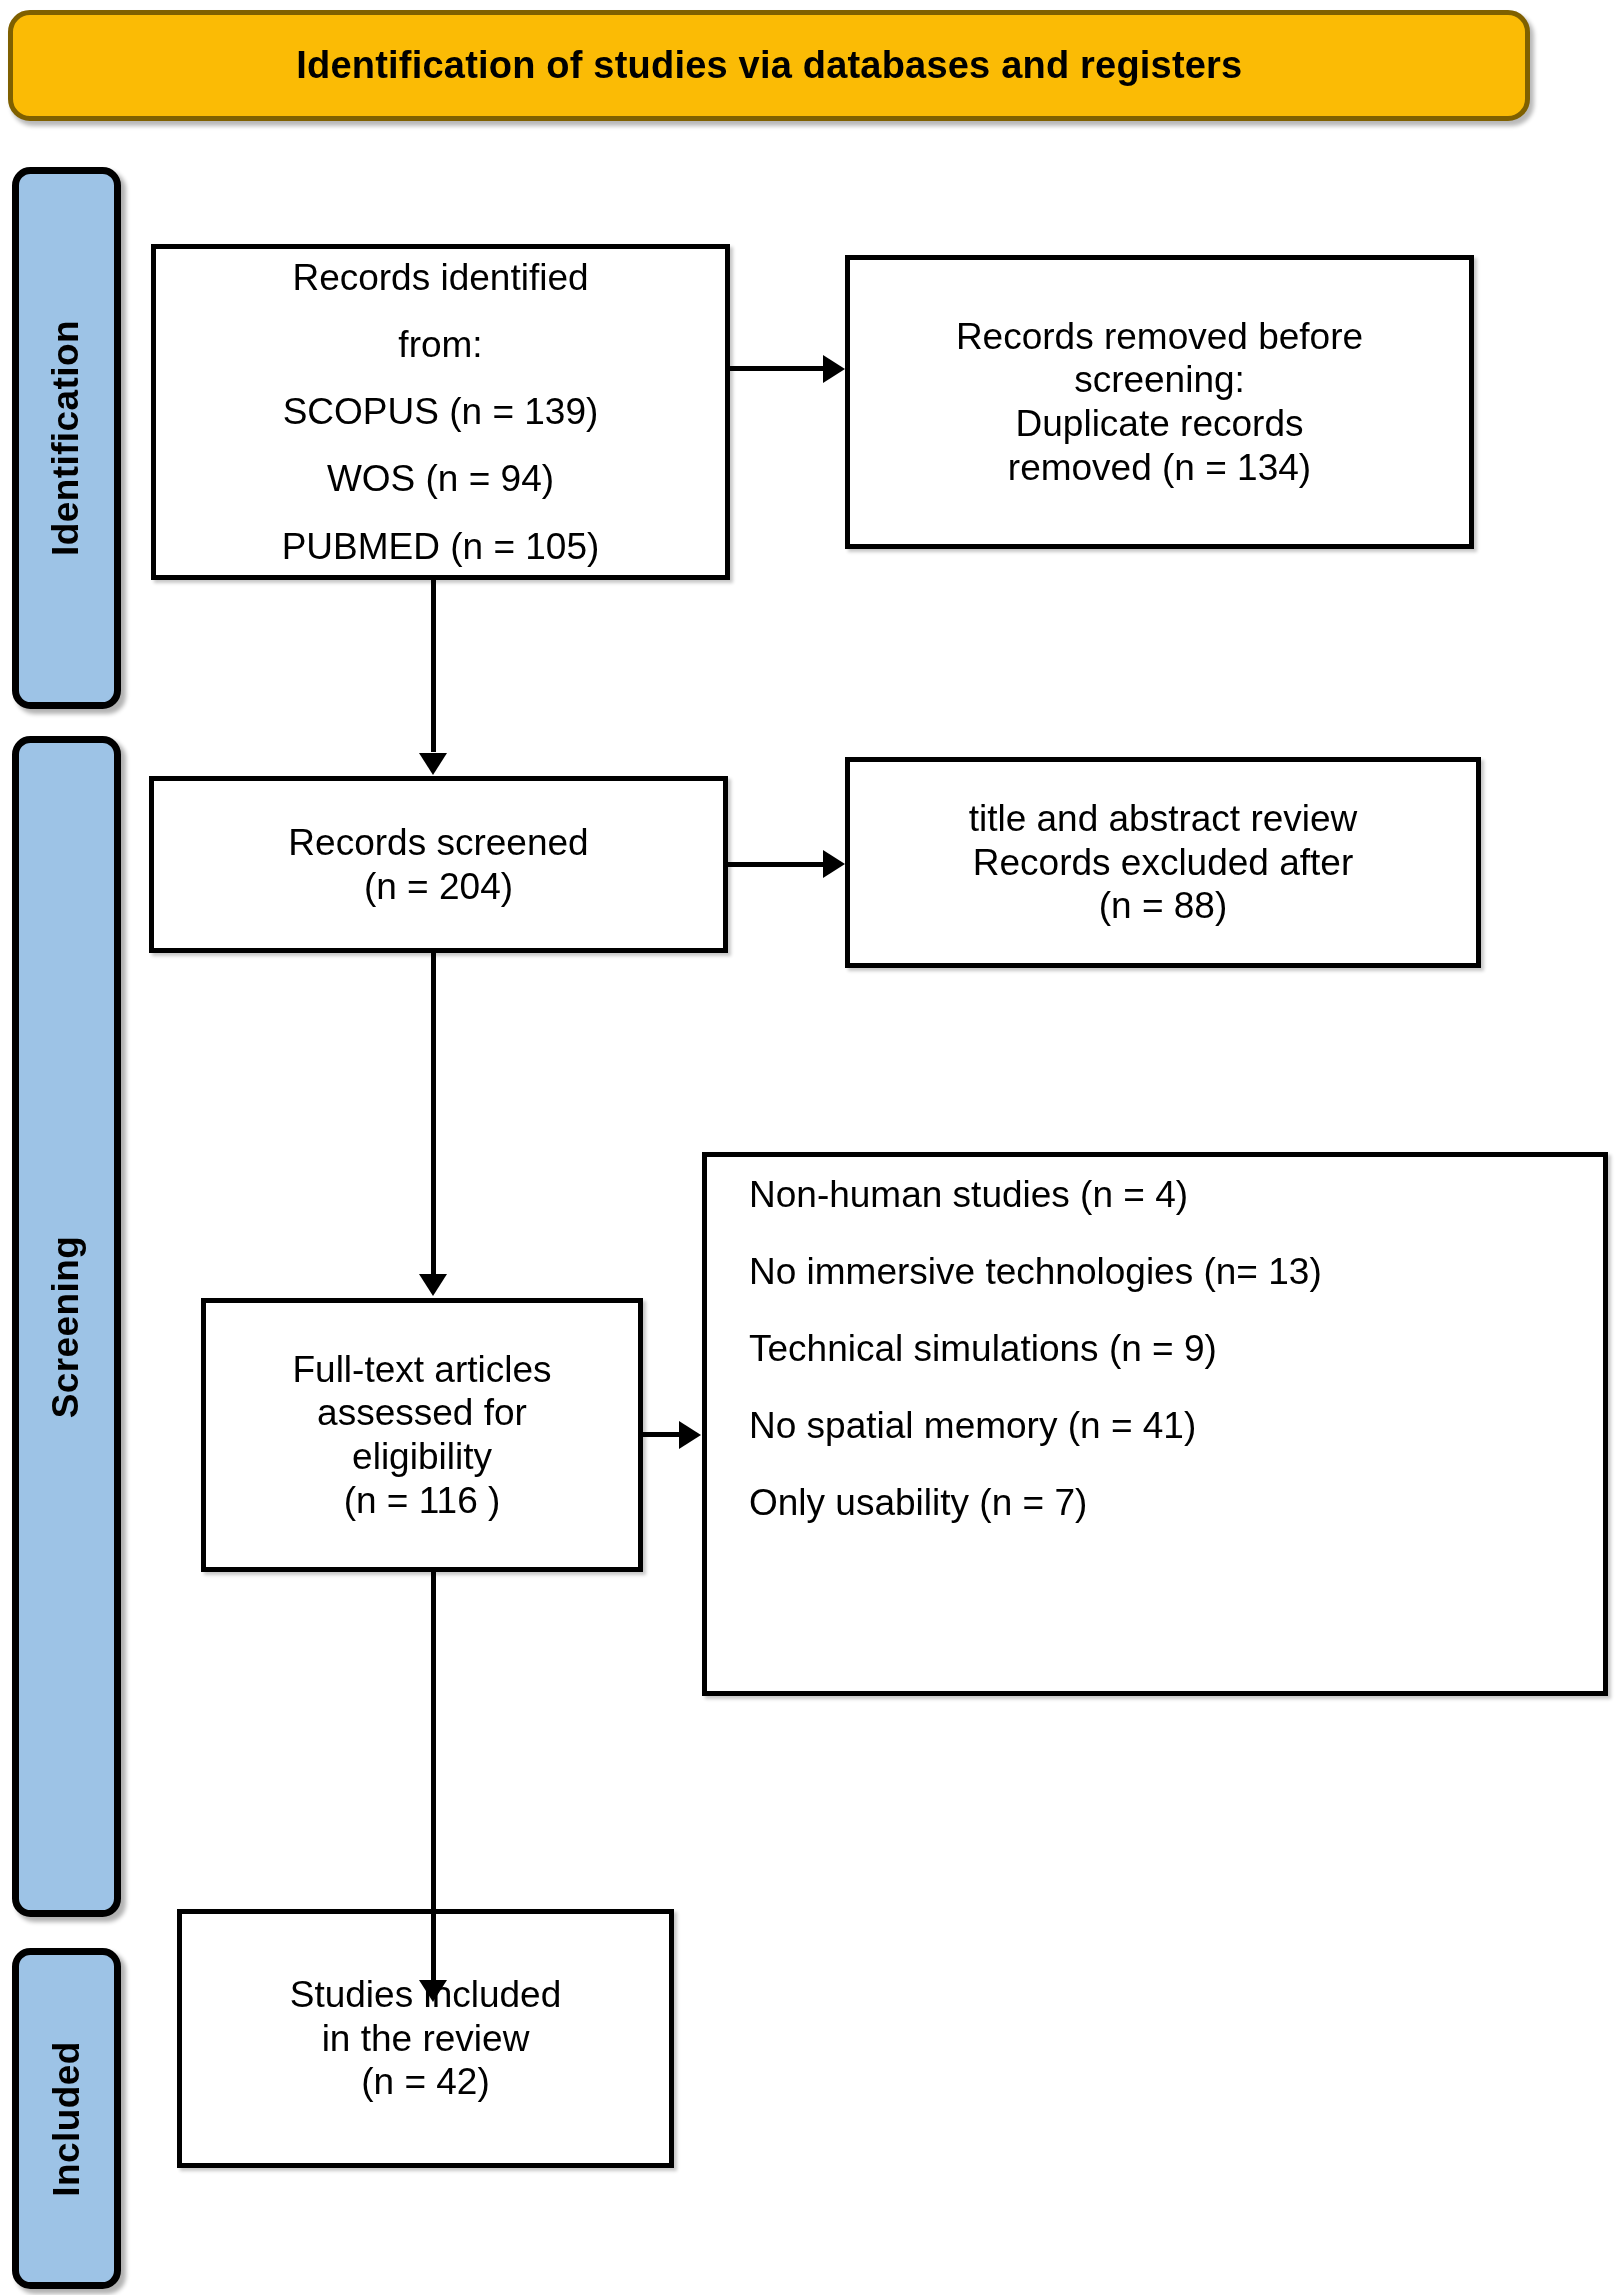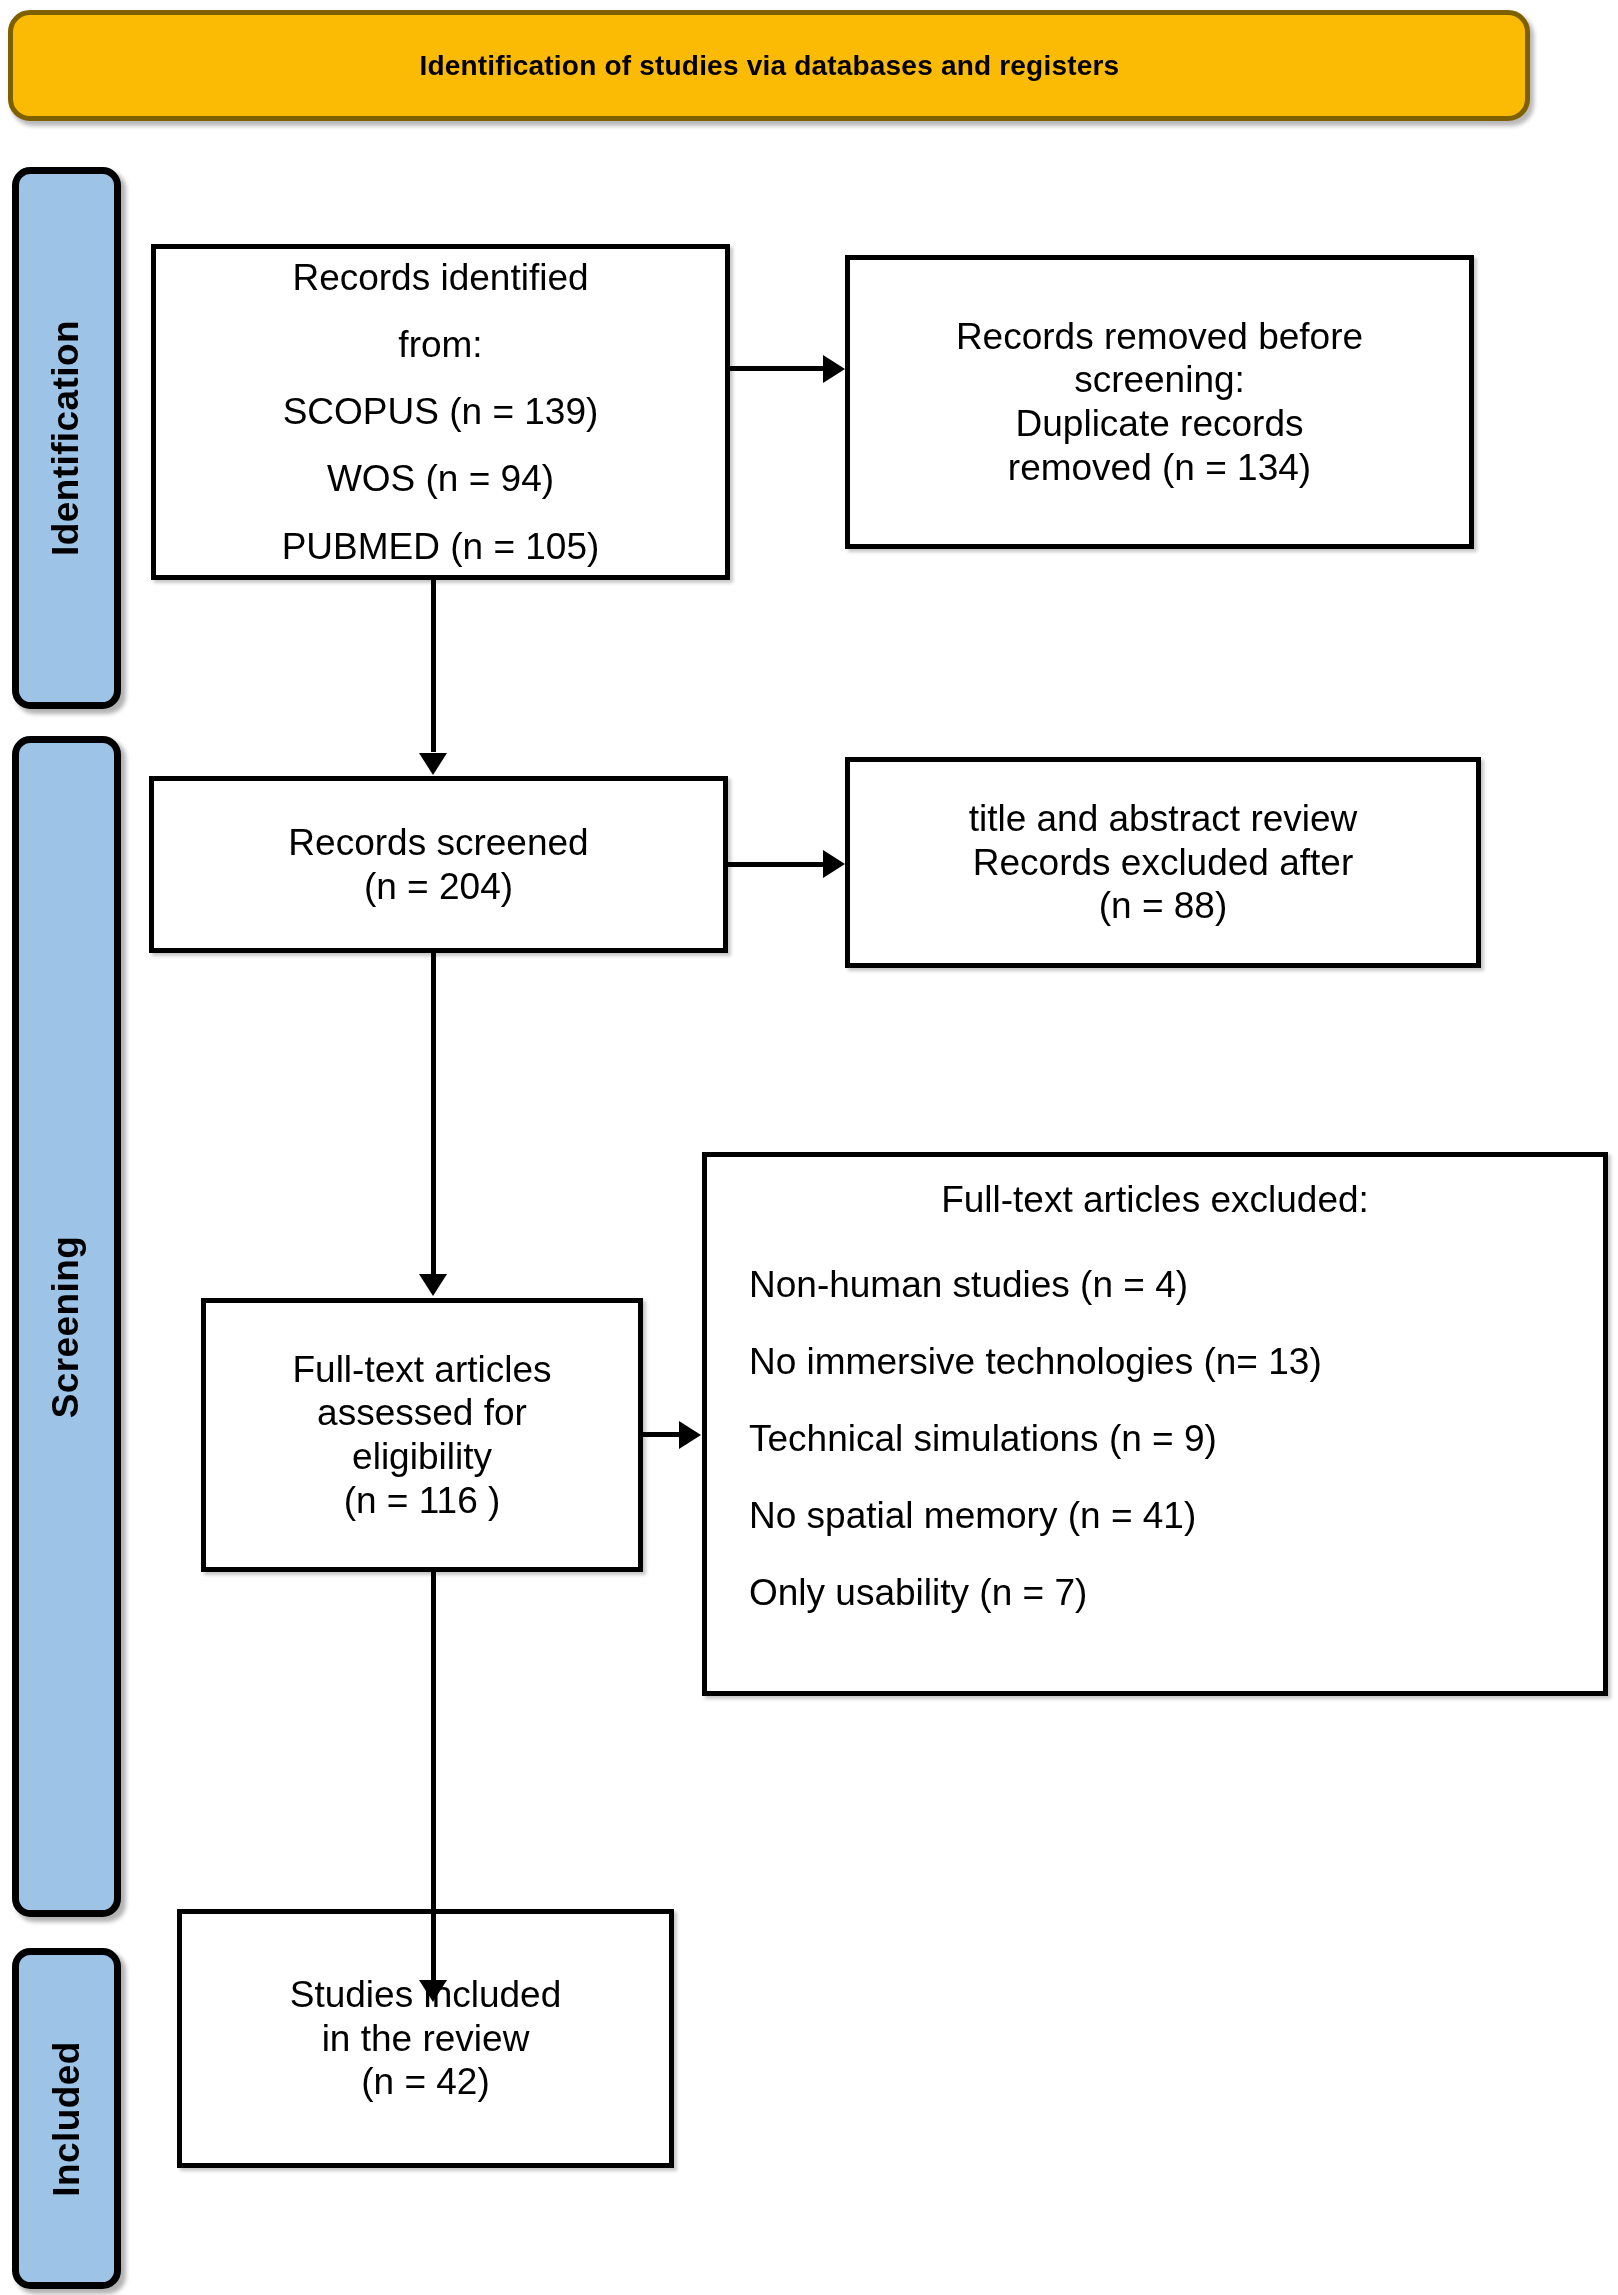--- a/index.html
+++ b/index.html
@@ -26,21 +26,21 @@
     box-sizing: border-box;
     background: #FBBB05;
     border: 5.9px solid #7F6000;
     border-radius: 22px;
     display: flex;
     align-items: center;
     justify-content: center;
     box-shadow: 3.3px 4.2px 4.2px rgba(0,0,0,0.28);
   }
   .banner-title {
-    font-size: 28px;
+    font-size: 38px;
     font-weight: bold;
     color: #000000;
     letter-spacing: 0.2px;
     text-align: center;
     white-space: nowrap;
   }
 
   
   .stage-bar {
     position: absolute;
@@ -186,21 +186,20 @@
   </div>
 
   <div class="flow-box" id="box-fulltext">
     <div class="line">Full-text articles</div>
     <div class="line">assessed for</div>
     <div class="line">eligibility</div>
     <div class="line">(n = 116 )</div>
   </div>
 
   <div class="flow-box" id="box-excluded-ft">
-    <div class="xt-title">Full-text articles excluded:</div>
     <div class="xt-item">Non-human studies (n = 4)</div>
     <div class="xt-item">No immersive technologies (n= 13)</div>
     <div class="xt-item">Technical simulations (n = 9)</div>
     <div class="xt-item">No spatial memory (n = 41)</div>
     <div class="xt-item">Only usability (n = 7)</div>
   </div>
 
   <div class="flow-box" id="box-included">
     <div class="line">Studies included</div>
     <div class="line">in the review</div>

